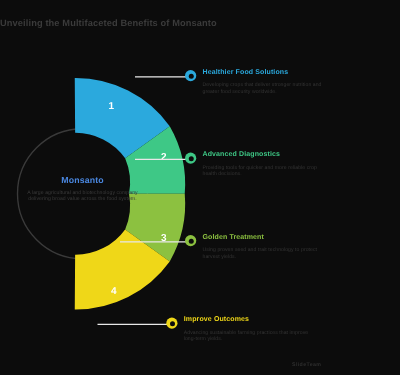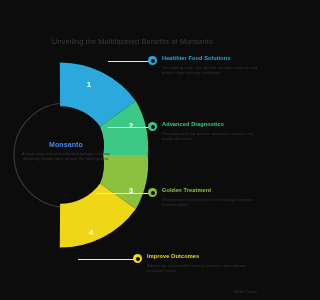--- a/index.html
+++ b/index.html
@@ -7,27 +7,26 @@
     width:265px;height:300px;overflow:hidden;
     background:#0c0c0c;
     font-family:"Liberation Sans", sans-serif;
     position:relative;
   }
   .stage{position:absolute;inset:0;}
 
   
   .title{
     position:absolute;top:14px;left:0;width:265px;
-    text-align:center;
+    text-align:left;
     color:#3b3b3b;
     font-size:7.4px;
-    font-weight:normal;
+    font-weight:bold;
     letter-spacing:.1px;
     line-height:10px;
-    margin-top:23px;
   }
 
   
   .ring{position:absolute;left:12px;top:44px;width:148px;height:222px;}
 
   .segnum{
     position:absolute;
     color:#ffffff;
     font-size:8px;
     font-weight:bold;

